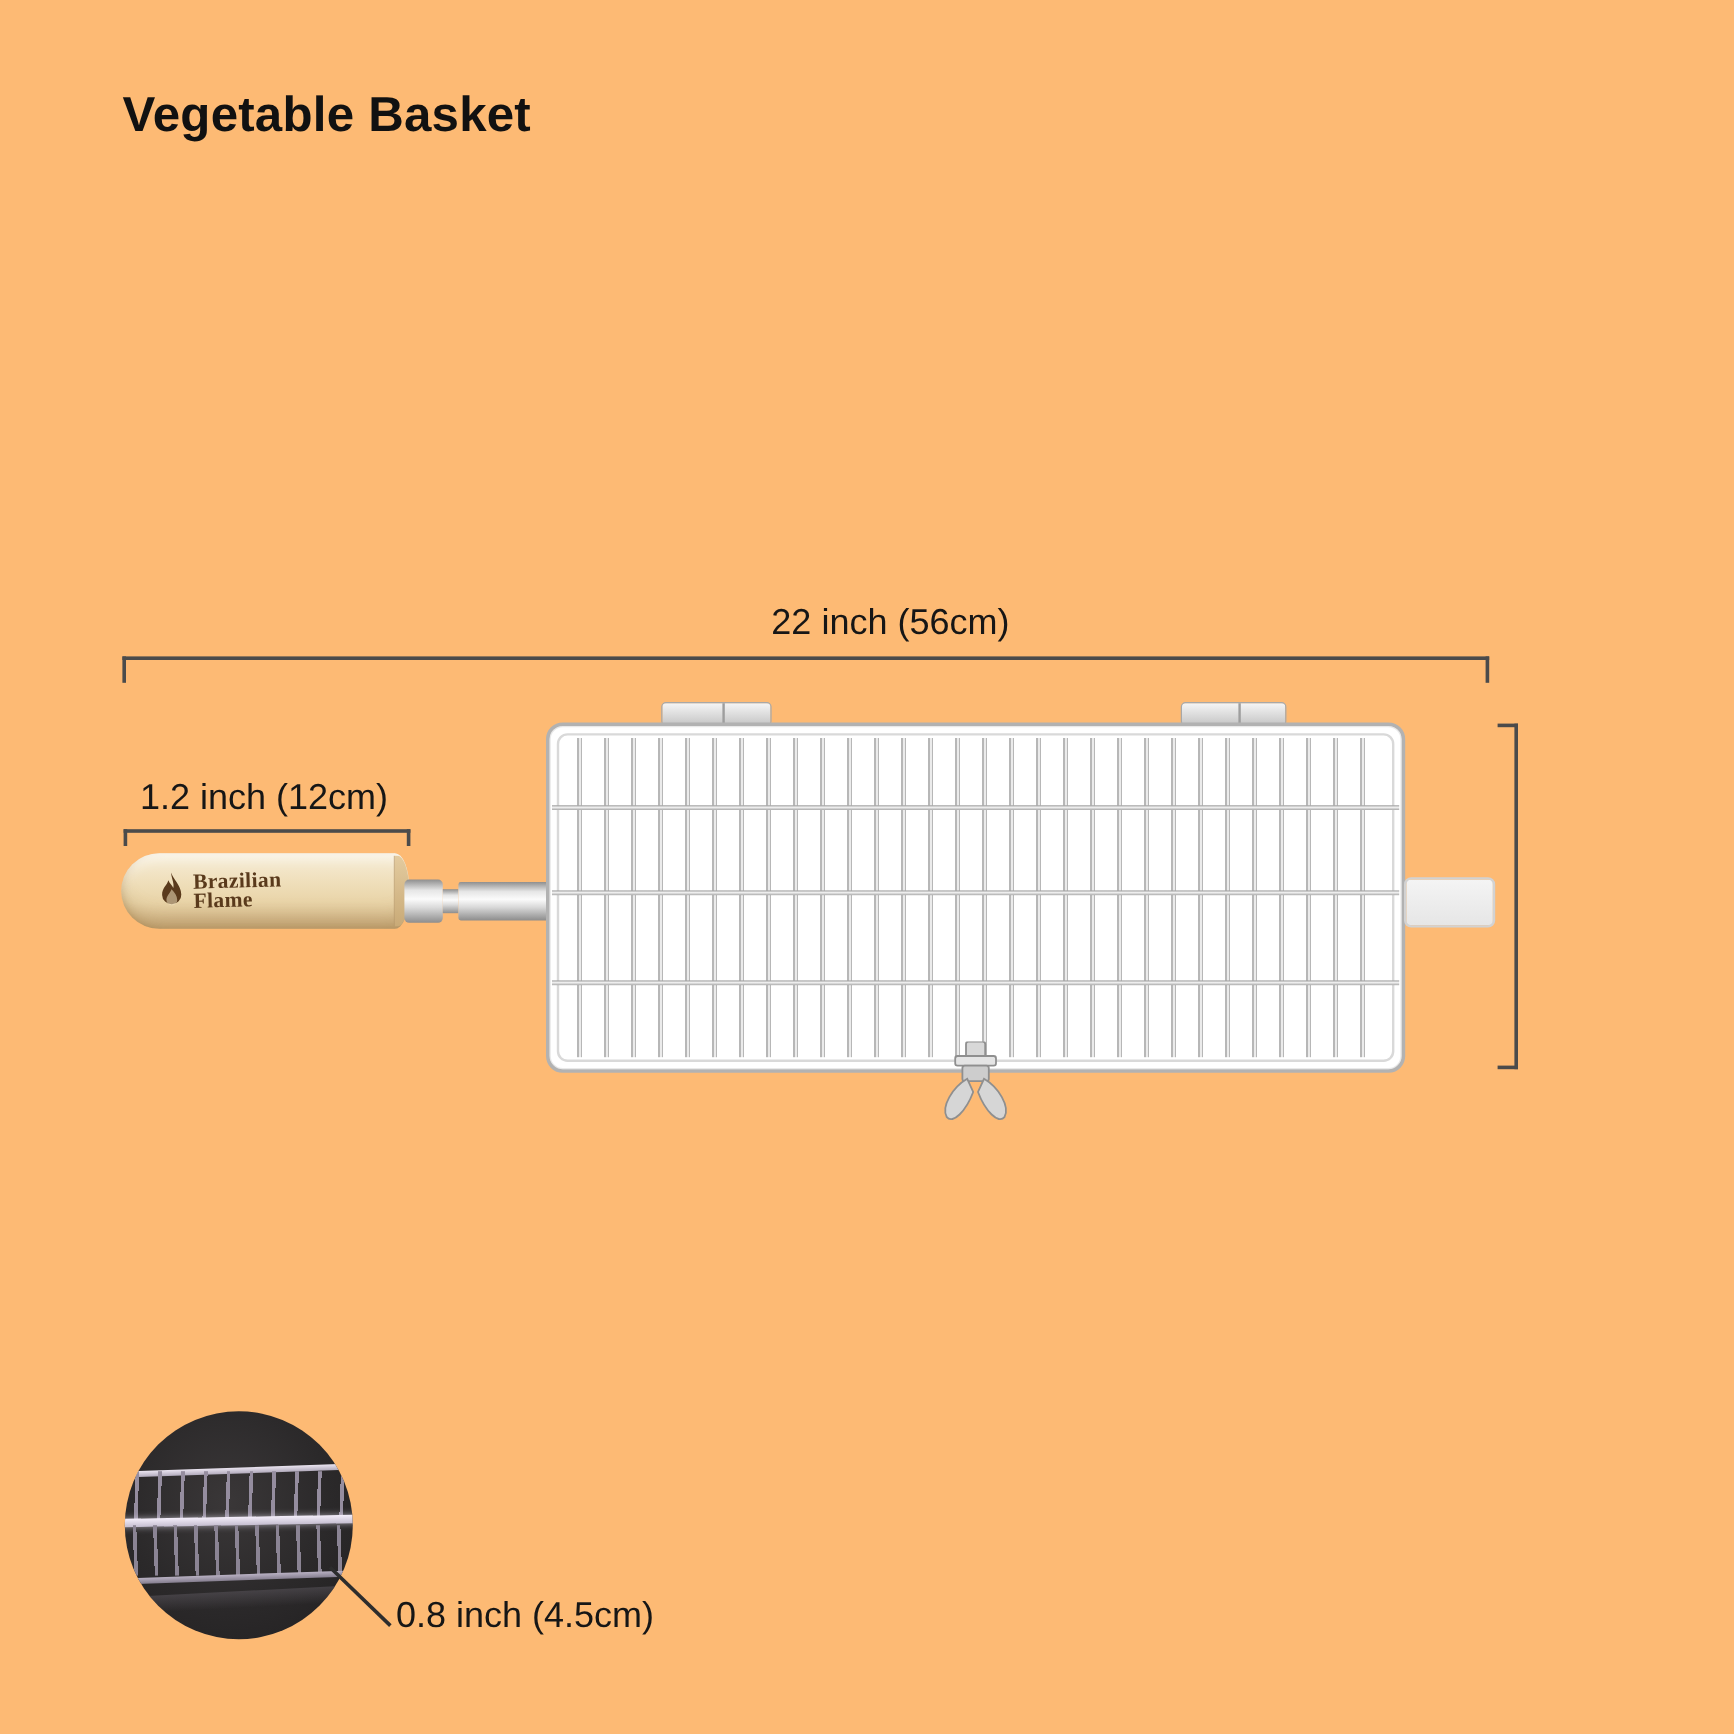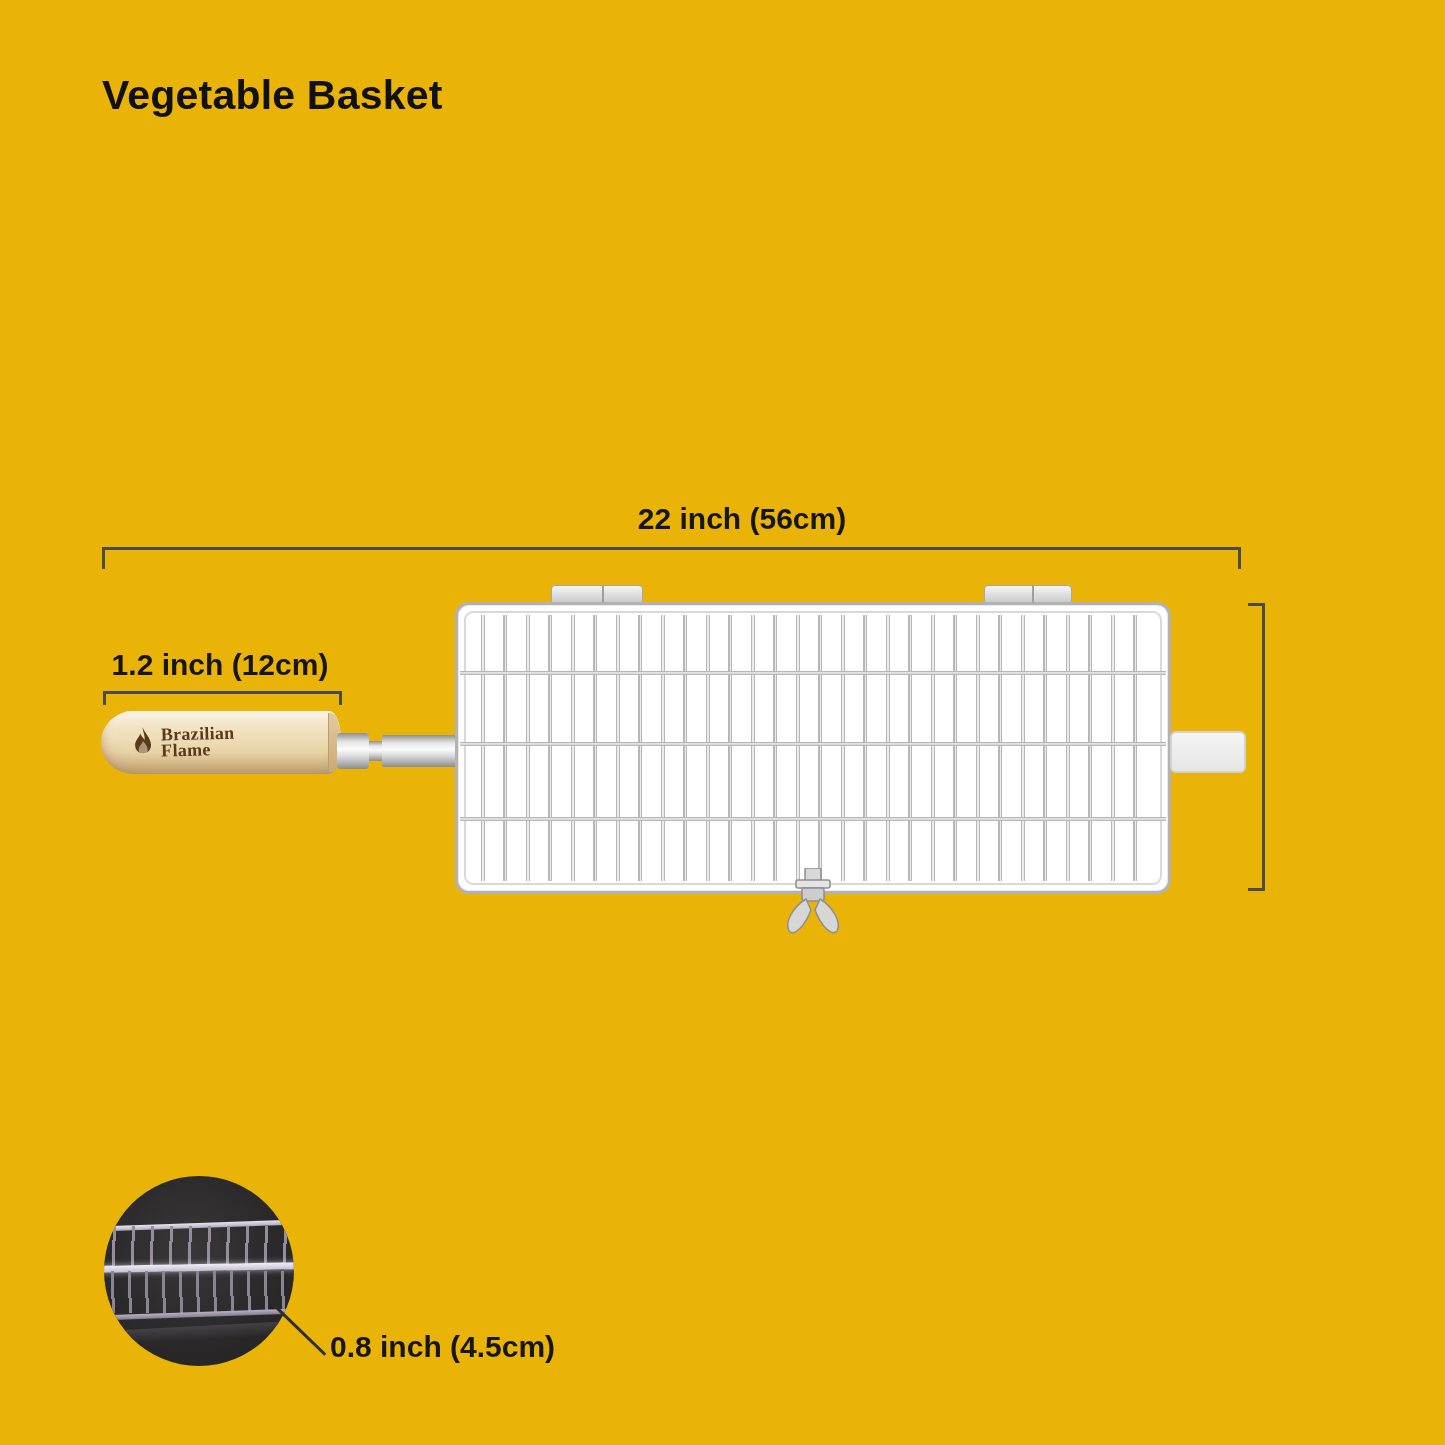--- a/index.html
+++ b/index.html
@@ -4,32 +4,32 @@
 <style>
   html,body{margin:0;padding:0;}
   body{
     font-family:"Liberation Sans", sans-serif;
     background:#ffffff;
     color:#1a1a1a;
   }
   .stage{
     position:relative;
     width:1445px;height:1445px;
-    background:#eab308;
+    background:#fdba74;
     overflow:hidden;
   }
   .abs{position:absolute;}
 
   
   .title{
     left:102px;top:72px;
     font-size:41px;font-weight:700;letter-spacing:.2px;color:#111;
   }
   .dim-label{
-    font-size:30px;font-weight:700;color:#161616;white-space:nowrap;
+    font-size:30px;font-weight:400;color:#161616;white-space:nowrap;
   }
   .dim-top-label{left:742px;top:502px;transform:translateX(-50%);}
   .dim-handle-label{left:220px;top:648px;transform:translateX(-50%);}
   .dim-right-label{left:1285px;top:697px;line-height:40px;}
   .dim-gap-label{left:330px;top:1330px;}
 
   
   .bracket-h{
     border-top:3px solid #4b4b4b;
     border-left:3px solid #4b4b4b;

